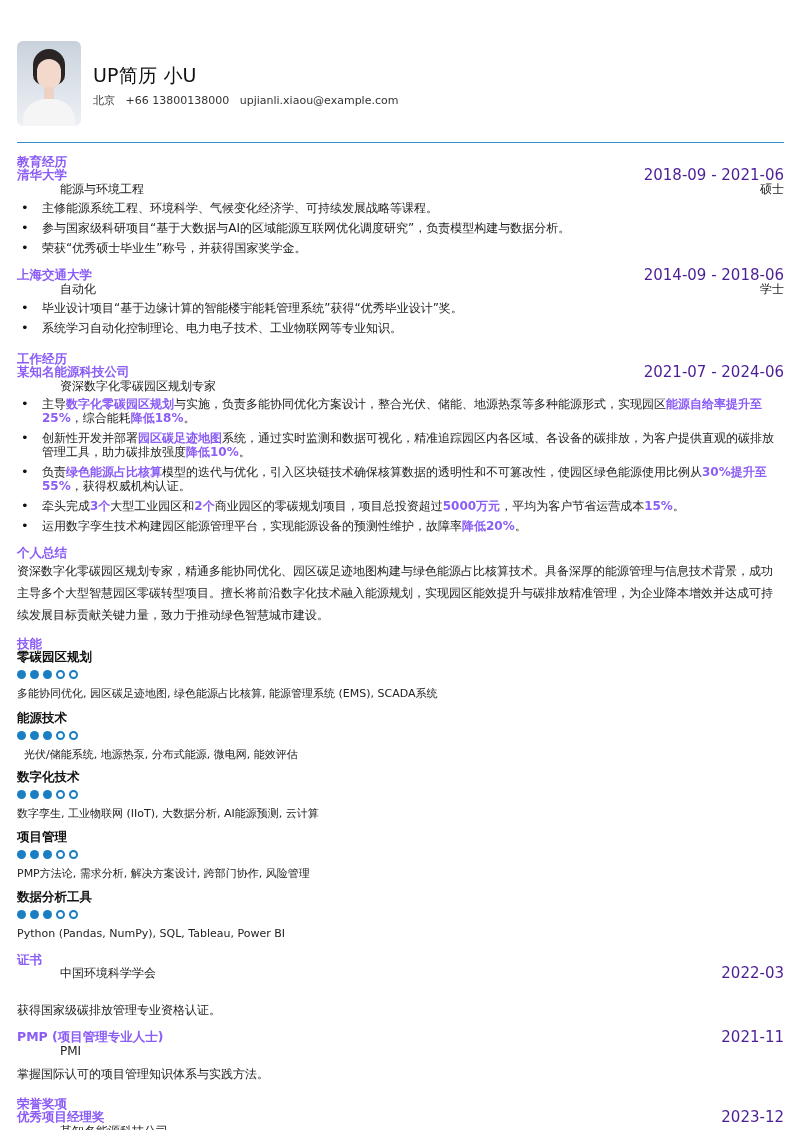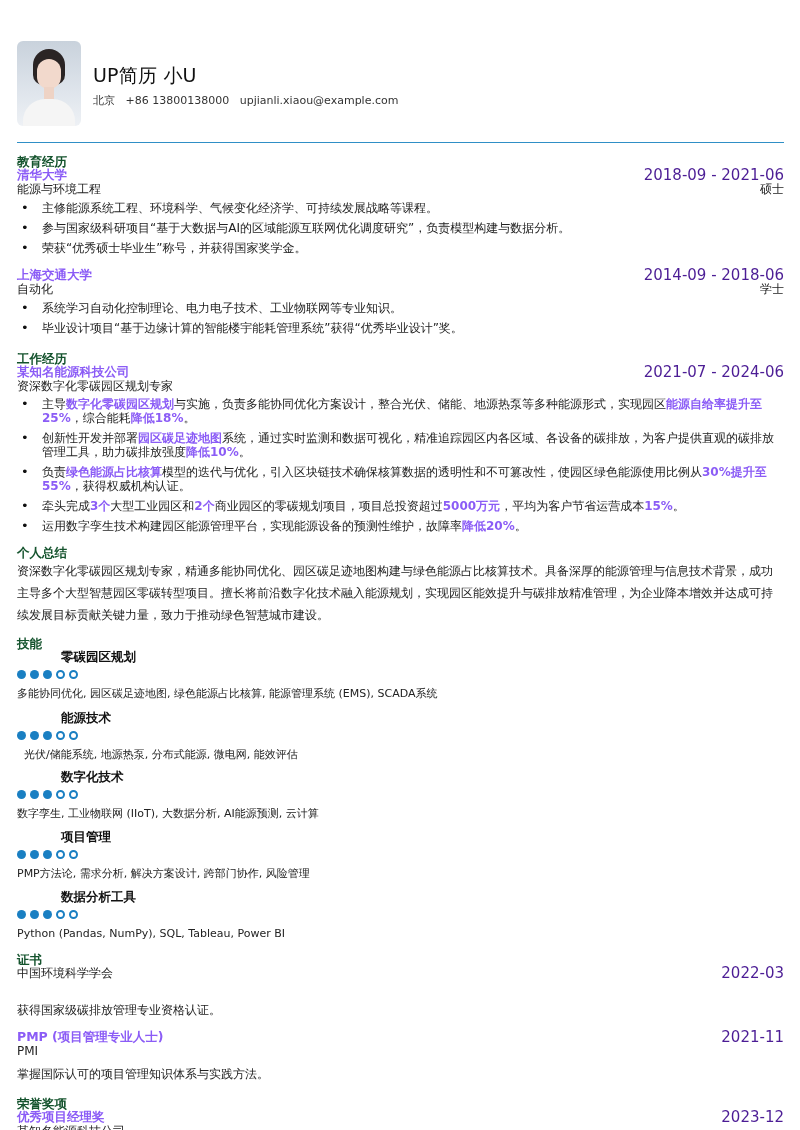--- a/index.html
+++ b/index.html
@@ -10,32 +10,32 @@
   .avatar { position:absolute; left:0; top:0; width:64px; height:85px; border-radius:6px;
             background:linear-gradient(180deg,#c9d2dc 0%,#dfe5ec 60%,#eef1f5 100%); overflow:hidden; }
   .avatar .hair { position:absolute; left:16px; top:8px; width:32px; height:36px; border-radius:16px 16px 10px 10px; background:#2a2424; }
   .avatar .face { position:absolute; left:20px; top:18px; width:24px; height:30px; border-radius:12px 12px 12px 12px; background:#f2d9cc; }
   .avatar .body { position:absolute; left:6px; top:58px; width:52px; height:40px; border-radius:22px 22px 0 0; background:#f5f5f5; }
   .avatar .neck { position:absolute; left:27px; top:46px; width:10px; height:14px; background:#eed3c5; }
   .name { position:absolute; left:76px; top:22px; font-size:19px; color:#111; font-weight:500; letter-spacing:0.2px; }
   .contact { position:absolute; left:76px; top:52px; font-size:11px; color:#333; white-space:nowrap; }
   .contact span { margin-right:7px; }
   .divider { position:absolute; left:0; top:142px; width:767px; height:1px; background:#2f8fc6; }
-  .section-title { position:absolute; left:0; font-size:12.5px; color:#14532d; font-weight:600; line-height:14px; }
+  .section-title { position:absolute; left:0; font-size:12.5px; color:#8b5cf6; font-weight:600; line-height:14px; }
   .row { position:absolute; left:0; width:767px; }
   .org { font-size:12.5px; font-weight:700; color:#8b5cf6; line-height:14px; }
-  .sub { font-size:12px; color:#222; line-height:14px; }
+  .sub { font-size:12px; color:#222; line-height:14px;margin-left:43px; }
   .date { position:absolute; right:0; top:0; font-size:15px; font-weight:400; color:#4c1d95; line-height:14px; }
   .degree { position:absolute; right:0; top:14px; font-size:12px; color:#222; line-height:14px; }
   ul.bullets { position:absolute; left:0; margin:0; padding:0; list-style:none; width:767px; }
   ul.bullets li { position:relative; padding-left:25px; font-size:12px; line-height:14px; color:#222; margin-bottom:6px; }
   ul.bullets li::before { content:"\2022"; position:absolute; left:4px; top:0; font-size:13px; color:#111; }
   ul.bullets li b { color:#8b5cf6; }
   .summary { position:absolute; left:0; top:560px; width:767px; font-size:12px; line-height:22px; color:#222; }
-  .skill-name { position:absolute; left:0; font-size:12.5px; font-weight:700; color:#111; line-height:14px;margin-left:44px; }
+  .skill-name { position:absolute; left:0; font-size:12.5px; font-weight:700; color:#111; line-height:14px; }
   .dots { position:absolute; left:0; height:10px; display:flex; gap:4px; }
   .dot { width:9px; height:9px; border-radius:50%; box-sizing:border-box; }
   .dot.on { background:#1a7fc2; }
   .dot.off { border:2px solid #1a7fc2; background:#fff; }
   .skill-kw { position:absolute; left:0; font-size:11px; color:#222; line-height:13px; }
   .cert-desc { position:absolute; left:0; font-size:12px; color:#222; line-height:14px; }
 </style>
 </head>
 <body>
 
@@ -44,21 +44,21 @@
   <div class="header">
     <div class="avatar">
       <div class="hair"></div>
       <div class="face"></div>
       <div class="neck"></div>
       <div class="body"></div>
     </div>
     <div class="name">UP简历 小U</div>
     <div class="contact">
       <span>北京</span>
-      <span>+86 13800138000</span>
+      <span>+66 13800138000</span>
       <span>upjianli.xiaou@example.com</span>
     </div>
   </div>
   <div class="divider"></div>
 
   <div class="section-title" style="top:155px">教育经历</div>
 
   <div class="row" style="top:168px">
     <div class="org">清华大学</div>
     <div class="sub">能源与环境工程</div>
@@ -71,22 +71,22 @@
     <li>荣获“优秀硕士毕业生”称号，并获得国家奖学金。</li>
   </ul>
 
   <div class="row" style="top:268px">
     <div class="org">上海交通大学</div>
     <div class="sub">自动化</div>
     <div class="date">2014-09 - 2018-06</div>
     <div class="degree">学士</div>
   </div>
   <ul class="bullets" style="top:301px">
+    <li>毕业设计项目“基于边缘计算的智能楼宇能耗管理系统”获得“优秀毕业设计”奖。</li>
     <li>系统学习自动化控制理论、电力电子技术、工业物联网等专业知识。</li>
-    <li>毕业设计项目“基于边缘计算的智能楼宇能耗管理系统”获得“优秀毕业设计”奖。</li>
   </ul>
 
   <div class="section-title" style="top:352px">工作经历</div>
   <div class="row" style="top:365px">
     <div class="org">某知名能源科技公司</div>
     <div class="sub">资深数字化零碳园区规划专家</div>
     <div class="date">2021-07 - 2024-06</div>
   </div>
   <ul class="bullets" id="work-bullets" style="top:397px">
       <li><span>主导</span><b>数字化零碳园区规划</b><span>与实施，负责多能协同优化方案设计，整合光伏、储能、地源热泵等多种能源形式，实现园区</span><b>能源自给率提升至25%</b><span>，综合能耗</span><b>降低18%</b><span>。</span></li>

